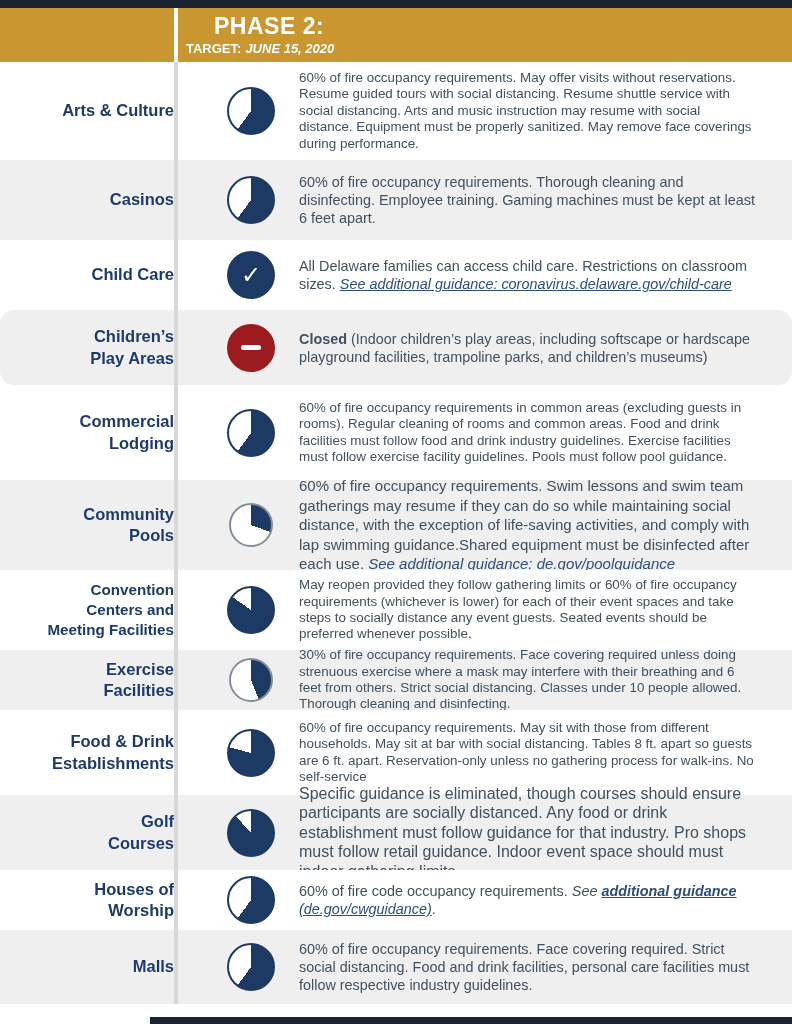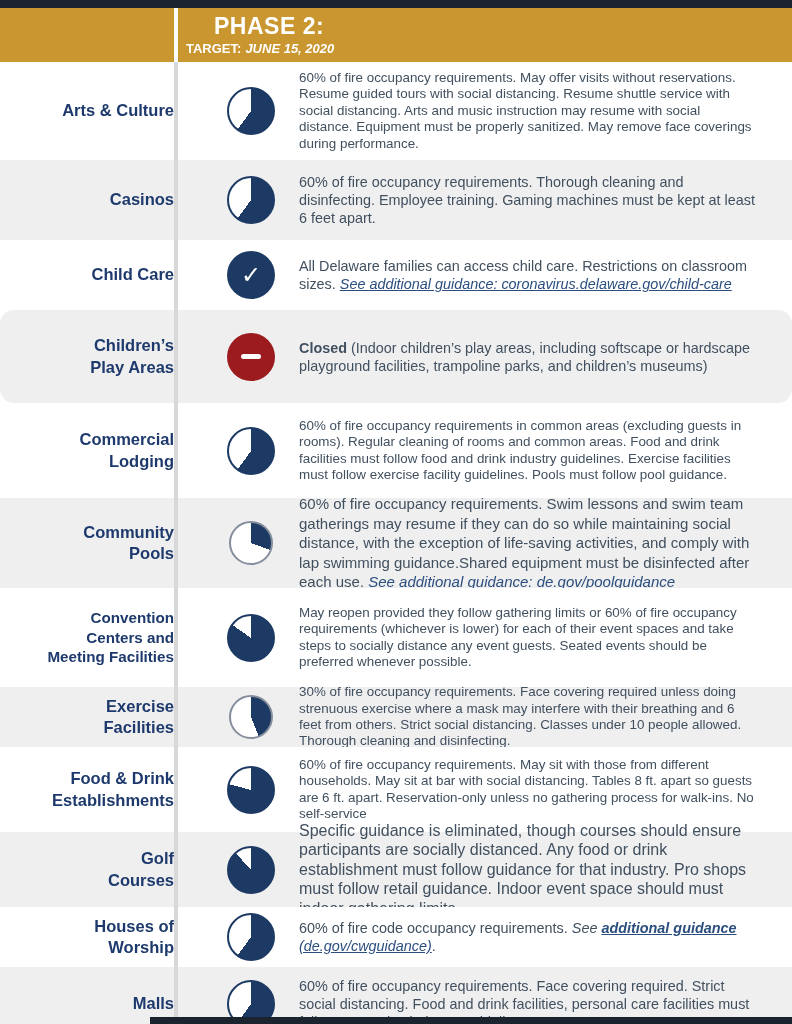--- a/index.html
+++ b/index.html
@@ -22,24 +22,24 @@
   .target-line{font-size:13px;margin-top:2px;line-height:1.1;}
   .target-line .tl{font-weight:700;}
   .target-line .td{font-style:italic;font-weight:600;margin-left:4px;}
   
   .rows{display:flex;flex-direction:column;}
   .row{display:flex;align-items:stretch;background:#ffffff;}
   .row.gray{background:#efeff0;}
   .rows > .row:nth-child(1){height:98px;}
   .rows > .row:nth-child(2){height:80px;}
   .rows > .row:nth-child(3){height:70px;}
-  .rows > .row:nth-child(4){height:93px;border-radius:14px;}
+  .rows > .row:nth-child(4){height:75px;border-radius:14px;}
   .rows > .row:nth-child(5){height:95px;}
   .rows > .row:nth-child(6){height:90px;}
-  .rows > .row:nth-child(7){height:99px;}
+  .rows > .row:nth-child(7){height:80px;}
   .rows > .row:nth-child(8){height:60px;}
   .rows > .row:nth-child(9){height:85px;}
   .rows > .row:nth-child(10){height:75px;}
   .rows > .row:nth-child(11){height:60px;}
   .rows > .row:nth-child(12){height:74px;}
   .cat{
     width:174px;display:flex;flex-direction:column;justify-content:center;align-items:flex-end;
     text-align:center;color:#1e3a6d;font-weight:700;font-size:16.5px;line-height:1.3;
   }
   .rows > .row:nth-child(7) .cat{font-size:15.2px;}

